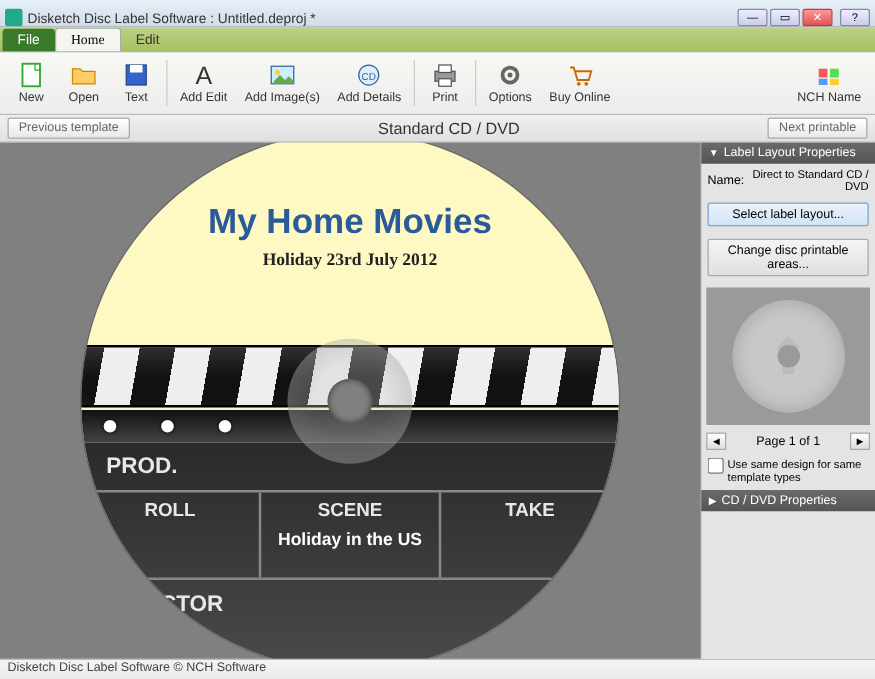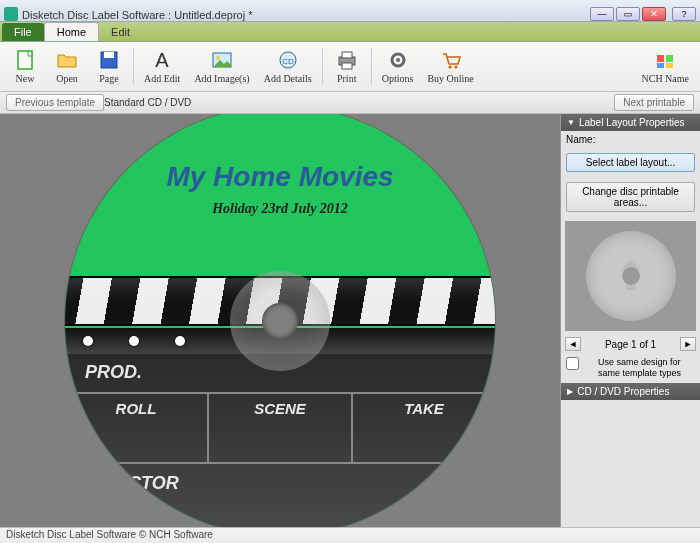--- a/index.html
+++ b/index.html
@@ -9,43 +9,43 @@
 .titlebar { height: 22px; background: linear-gradient(#e8f0f8,#d0dce8); display: flex; align-items: flex-end; padding: 0 4px; border-bottom: 1px solid #9aa; }
 .titlebar .appicon { width: 14px; height: 14px; background: #2a8; border-radius: 2px; margin-right: 4px; }
 .titlebar .title { flex: 1; color: #333; }
 .winbtn { width: 24px; height: 14px; margin-left: 2px; background: linear-gradient(#eef,#cce); border: 1px solid #88a; border-radius: 2px; display: flex; align-items: center; justify-content: center; font-size: 9px; cursor: pointer; }
 .winbtn.close { background: linear-gradient(#f99,#d55); border-color: #a44; color: #fff; }
 
 
 .menurow { height: 20px; background: linear-gradient(#bdd088,#a8c060); display: flex; align-items: flex-end; padding-left: 2px; border-bottom: 1px solid #8a9; }
 .menutab { padding: 3px 12px; font-size: 11px; border-radius: 3px 3px 0 0; margin-right: 0; cursor: pointer; }
 .menutab.file { background: #3a7a2a; color: #fff; }
-.menutab.active { background: #f4f4f0; border: 1px solid #aaa; border-bottom: none; }
+.menutab.active { background: #f4f4f0; border: 1px solid #aaa; border-bottom: none; font-family: Liberation Serif, serif; }
 .menutab.inactive { background: transparent; color: #333; }
 
 
 .toolbar { height: 50px; background: linear-gradient(#f8f8f4,#ececec); display: flex; border-bottom: 1px solid #bbb; padding: 2px 4px; }
 .toolbtn { display: flex; flex-direction: column; align-items: center; justify-content: center; padding: 2px 6px; margin: 0 1px; border-radius: 3px; cursor: pointer; min-width: 40px; }
 .toolbtn .ticon { width: 22px; height: 22px; margin-bottom: 2px; display: flex; align-items: center; justify-content: center; }
-.toolbtn .tlabel { font-size: 10px; color: #333; white-space: nowrap; font-family: Liberation Serif, serif; }
+.toolbtn .tlabel { font-size: 10px; color: #333; white-space: nowrap; }
 .toolbar .sep { width: 1px; background: #ccc; margin: 4px 3px; }
 .toolbtn.spacer { flex: 1; cursor: default; }
 
 
 .templatebar { height: 22px; background: linear-gradient(#f0f0f0,#e0e0e0); border-bottom: 1px solid #bbb; display: flex; align-items: center; padding: 0 6px; }
 .tplbtn { font-size: 10px; padding: 2px 8px; border: 1px solid #aaa; background: linear-gradient(#fff,#e8e8e8); border-radius: 2px; cursor: pointer; color: #666; }
-.templatebar .tplname { flex: 1; font-size: 10px; color: #333; }
+.templatebar .tplname { flex: 1; text-align: center; font-size: 13px; color: #333; }
 
 
 .mainarea { display: flex; height: 413px; }
 .canvas { flex: 1; background: #808080; display: flex; align-items: center; justify-content: center; position: relative; overflow: hidden; }
 
 
 .disc { width: 430px; height: 430px; position: relative; }
-.disc-circle { width: 430px; height: 430px; border-radius: 50%; background: #22c55e; position: absolute; box-shadow: 0 0 0 1px rgba(0,0,0,0.2); overflow: hidden; font-style: italic; }
+.disc-circle { width: 430px; height: 430px; border-radius: 50%; background: #fef9c3; position: absolute; box-shadow: 0 0 0 1px rgba(0,0,0,0.2); overflow: hidden; }
 .disc-title { position: absolute; top: 55px; width: 100%; text-align: center; font-size: 28px; font-weight: bold; color: #2a5a9a; font-family: Arial, sans-serif; }
 .disc-subtitle { position: absolute; top: 95px; width: 100%; text-align: center; font-size: 14px; font-weight: bold; color: #222; font-family: Georgia, serif; }
 .clap-top { position: absolute; top: 170px; left: -10px; right: -10px; height: 50px; background: repeating-linear-gradient(100deg, #111 0 28px, #eee 28px 56px); border-top: 2px solid #000; border-bottom: 2px solid #000; box-shadow: inset 0 10px 20px rgba(255,255,255,0.15); }
 .clap-hinge { position: absolute; top: 222px; left: 0; right: 0; height: 26px; background: linear-gradient(#111,#444); display: flex; align-items: center; }
 .hinge-dot { width: 10px; height: 10px; background: #fff; border-radius: 50%; margin: 0 18px; box-shadow: 0 0 3px #000; }
 .clap-body { position: absolute; top: 248px; left: 0; right: 0; bottom: 0; background: linear-gradient(#2a2a2a,#4a4a4a); color: #e8e8e8; font-family: Arial, sans-serif; }
 .clap-row1 { height: 40px; display: flex; align-items: center; padding-left: 20px; font-size: 18px; font-weight: bold; border-bottom: 2px solid #888; }
 .clap-row2 { height: 70px; display: flex; border-bottom: 2px solid #888; }
 .clap-cell { flex: 1; border-right: 2px solid #888; text-align: center; padding-top: 6px; }
 .clap-cell:last-child { border-right: none; }
@@ -60,21 +60,21 @@
 .panelhdr { background: linear-gradient(#6a6a6a,#555); color: #fff; padding: 3px 6px; font-size: 10px; display: flex; align-items: center; }
 .panelhdr .chev { margin-right: 4px; font-size: 8px; }
 .panelrow { padding: 3px 5px; display: flex; align-items: center; }
 .panelbtn { width: 100%; font-size: 10px; padding: 3px; border: 1px solid #7aa3d0; background: linear-gradient(#eaf2fb,#d2e4f5); border-radius: 2px; cursor: pointer; text-align: center; margin: 2px 0; }
 .preview { height: 110px; background: #9a9a9a; margin: 4px; display: flex; align-items: center; justify-content: center; position: relative; }
 .preview-disc { width: 90px; height: 90px; border-radius: 50%; background: #c8c8c8; display: flex; align-items: center; justify-content: center; box-shadow: inset 0 0 15px rgba(0,0,0,0.2); }
 .preview-disc .ph { width: 18px; height: 18px; border-radius: 50%; background: #9a9a9a; }
 .preview-arrow { position: absolute; font-size: 40px; color: #bbb; }
 .pager { display: flex; align-items: center; justify-content: space-between; padding: 2px 4px; }
 .pgbtn { width: 16px; height: 14px; border: 1px solid #aaa; background: linear-gradient(#fff,#ddd); font-size: 9px; display: flex; align-items: center; justify-content: center; cursor: pointer; }
-.checkbox-row { padding: 4px 5px; display: flex; align-items: flex-start; gap: 19px; font-size: 9px; line-height: 1.2; }
+.checkbox-row { padding: 4px 5px; display: flex; align-items: flex-start; gap: 3px; font-size: 9px; line-height: 1.2; }
 
 
 .statusbar { height: 28px; background: linear-gradient(#f4f4f4,#e4e4e4); border-top: 1px solid #bbb; font-size: 10px; padding: 1px 6px; color: #444; }
 
 svg { display: block; }
 </style>
 </head>
 <body>
 
 <div class="titlebar">
@@ -110,21 +110,21 @@
       </div>
     <div class="tlabel">Open</div>
   </div>
   <div class="toolbtn">
     <div class="ticon">
         <svg width="22" height="22">
           <rect x="3" y="3" width="16" height="16" fill="#36c" stroke="#248"></rect>
           <rect x="6" y="3" width="10" height="6" fill="#fff"></rect>
         </svg>
       </div>
-    <div class="tlabel">Page</div>
+    <div class="tlabel">Text</div>
   </div>
   <div class="sep"></div>
   <div class="toolbtn">
     <div class="ticon">
         <svg width="22" height="22">
           <text x="11" y="18" text-anchor="middle" font-size="20" font-family="Times" fill="#333">A</text>
         </svg>
       </div>
     <div class="tlabel">Add Edit</div>
   </div>
@@ -211,40 +211,42 @@
           <div class="hinge-dot"></div>
         </div>
         <div class="clap-body">
           <div class="clap-row1">PROD.</div>
           <div class="clap-row2">
             <div class="clap-cell">
               <div class="hdr">ROLL</div>
             </div>
             <div class="clap-cell">
               <div class="hdr">SCENE</div>
+              <div class="val">Holiday in the US</div>
             </div>
             <div class="clap-cell">
               <div class="hdr">TAKE</div>
             </div>
           </div>
           <div class="clap-row3">DIRECTOR</div>
         </div>
       </div>
       <div class="disc-hole-outer"></div>
       <div class="disc-hole"></div>
     </div>
   </div>
 
   <div class="rightpanel">
     <div class="panelhdr">
       <span class="chev">▼</span>
       <span>Label Layout Properties</span>
     </div>
     <div class="panelrow">
       <span style="margin-right:4px">Name:</span>
+      <span style="font-size:9px;flex:1;text-align:right">Direct to Standard CD / DVD</span>
     </div>
     <div class="panelrow">
         <div class="panelbtn">Select label layout...</div>
       </div>
     <div class="panelrow">
         <div class="panelbtn" style="background:linear-gradient(#f4f4f4,#e0e0e0);border-color:#aaa">Change disc printable areas...</div>
       </div>
     <div class="preview">
       <div class="preview-disc">
         <div class="preview-arrow">⬆</div>

